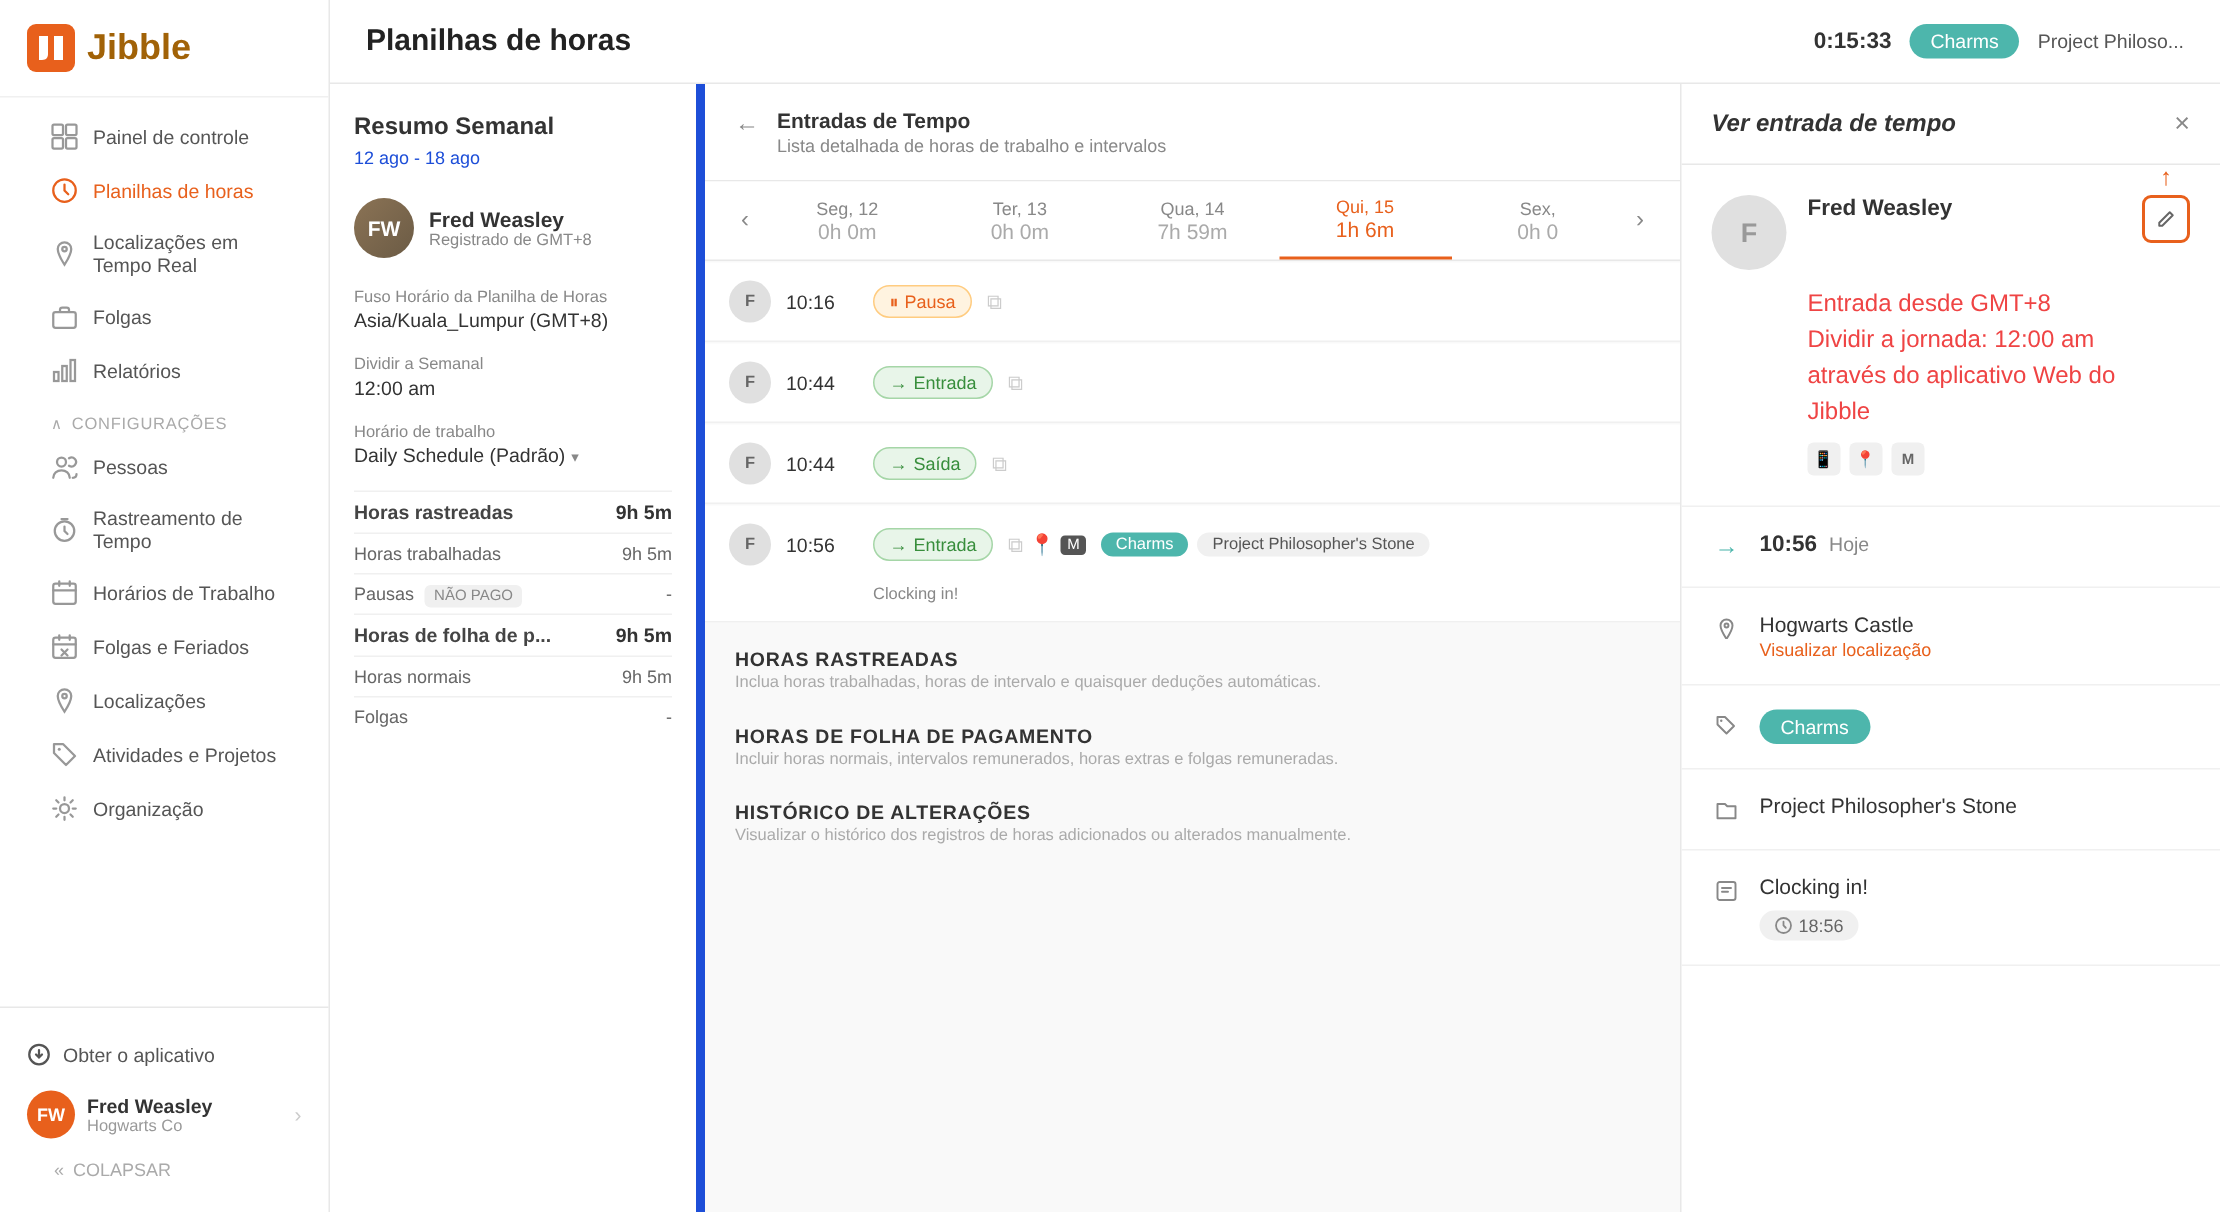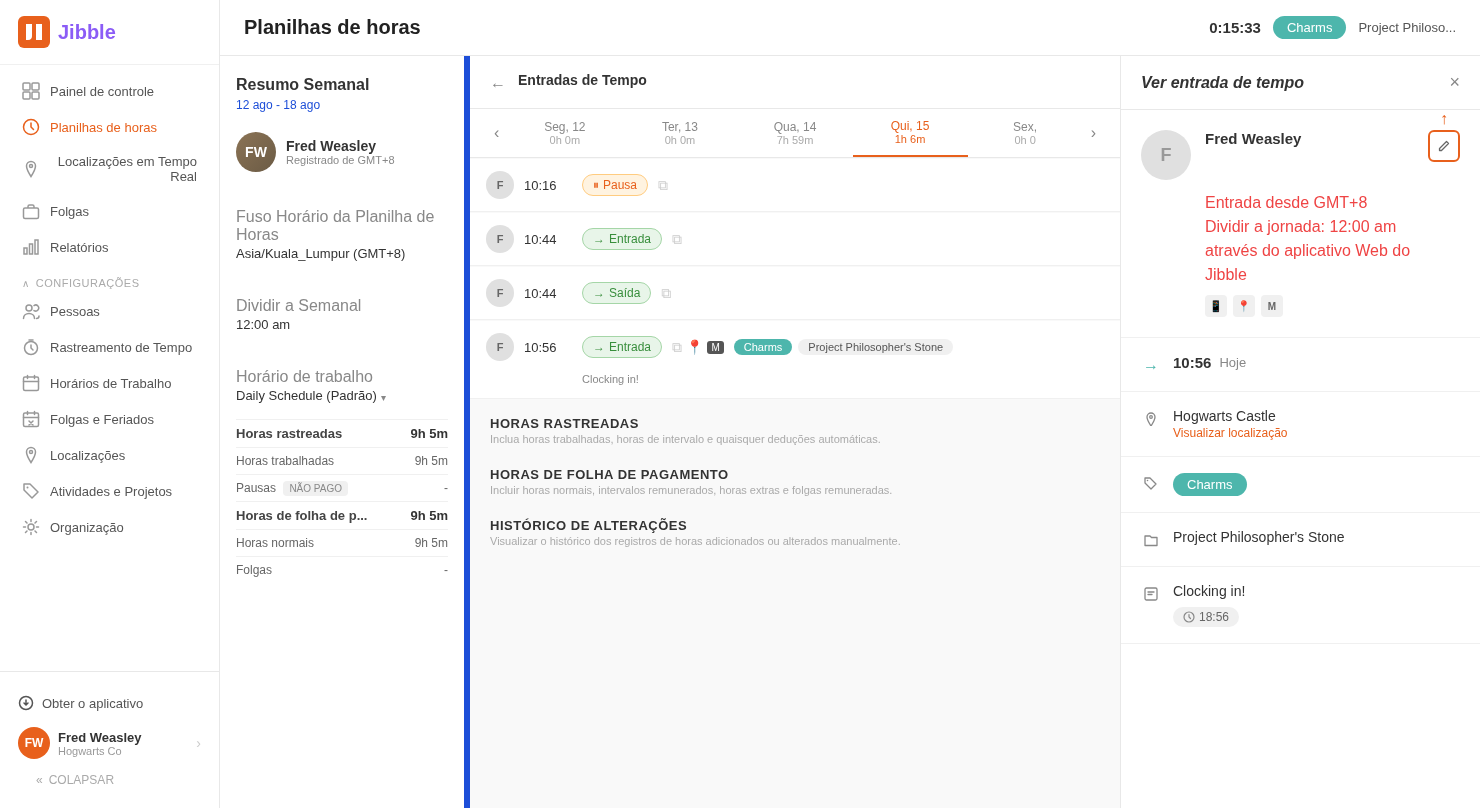--- a/index.html
+++ b/index.html
@@ -2,22 +2,22 @@
 <html><head>
   <meta charset="utf-8">
   <style>
     * { box-sizing: border-box; margin: 0; padding: 0; }
     body { font-family: -apple-system, BlinkMacSystemFont, 'Segoe UI', sans-serif; background: #f5f5f5; display: flex; height: 808px; overflow: hidden; font-size: 13px; color: #333; }
 
     
     .sidebar { width: 220px; background: #fff; border-right: 1px solid #e8e8e8; display: flex; flex-direction: column; height: 100%; flex-shrink: 0; }
     .sidebar-logo { padding: 16px 18px; display: flex; align-items: center; gap: 8px; border-bottom: 1px solid #f0f0f0; }
     .logo-icon { width: 32px; height: 32px; }
-    .logo-text { font-size: 20px; font-weight: 700; color: #8b5cf6; }
-    .sidebar-nav { flex: 1; overflow-y: auto; padding: 8px 4px; text-align: right; }
+    .logo-text { font-size: 24px; font-weight: 700; color: #a16207; }
+    .sidebar-nav { flex: 1; overflow-y: auto; padding: 8px 16px; }
     .sidebar-item { display: flex; align-items: center; gap: 10px; padding: 9px 18px; cursor: pointer; color: #555; font-size: 13px; border-radius: 0; transition: background 0.15s; }
     .sidebar-item.active { color: #e8601c; }
     .sidebar-item .nav-icon { width: 18px; height: 18px; flex-shrink: 0; opacity: 0.6; }
     .sidebar-item.active .nav-icon { opacity: 1; }
     .sidebar-section-title { padding: 12px 18px 4px; font-size: 11px; color: #aaa; text-transform: uppercase; letter-spacing: 0.5px; display: flex; align-items: center; gap: 6px; }
     .sidebar-section-title::before { content: '∧'; font-size: 10px; }
     .sidebar-footer { border-top: 1px solid #e8e8e8; padding: 15px 18px; }
     .get-app { display: flex; align-items: center; gap: 8px; color: #555; padding: 8px 0; cursor: pointer; font-size: 13px; }
     .user-row { display: flex; align-items: center; gap: 8px; padding: 8px 0; cursor: pointer; }
     .user-avatar { width: 32px; height: 32px; border-radius: 50%; background: #e8601c; display: flex; align-items: center; justify-content: center; color: #fff; font-size: 12px; font-weight: 600; flex-shrink: 0; overflow: hidden; }
@@ -46,21 +46,21 @@
     .weekly-title { font-size: 16px; font-weight: 700; margin-bottom: 4px; }
     .weekly-date { font-size: 12px; color: #1d4ed8; margin-bottom: 20px; }
 
     .employee-row { display: flex; align-items: center; gap: 10px; margin-bottom: 20px; }
     .emp-avatar { width: 40px; height: 40px; border-radius: 50%; overflow: hidden; background: #ccc; flex-shrink: 0; }
     .emp-avatar-img { width: 100%; height: 100%; background: linear-gradient(135deg, #8B7355, #6B5B45); display: flex; align-items: center; justify-content: center; color: #fff; font-size: 14px; font-weight: 600; }
     .emp-name { font-weight: 600; font-size: 14px; }
     .emp-sub { font-size: 11px; color: #888; }
 
     .info-section { margin-bottom: 16px; }
-    .info-label { font-size: 16px; color: #888; margin-bottom: 2px; margin-top: 36px; }
+    .info-label { font-size: 11px; color: #888; margin-bottom: 2px; }
     .info-value { font-size: 13px; font-weight: 500; }
     .info-value.with-arrow { display: flex; align-items: flex-end; gap: 4px; }
     .dropdown-arrow { font-size: 10px; color: #888; cursor: pointer; }
 
     .stats-section { margin-top: 16px; }
     .stat-row { display: flex; justify-content: space-between; align-items: center; padding: 6px 0; border-top: 1px solid #f0f0f0; }
     .stat-label { font-size: 13px; color: #444; font-weight: 600; }
     .stat-value { font-size: 13px; font-weight: 600; color: #333; }
     .stat-sub { font-size: 12px; color: #666; }
     .stat-sub-value { font-size: 12px; color: #666; }
@@ -72,21 +72,21 @@
     .entries-header-back { color: #888; font-size: 16px; cursor: pointer; padding-top: 2px; }
     .entries-header-text { flex: 1; }
     .entries-title { font-size: 14px; font-weight: 700; }
     .entries-subtitle { font-size: 12px; color: #888; margin-top: 2px; }
 
     
     .day-nav { background: #fff; border-bottom: 1px solid #e8e8e8; display: flex; align-items: center; padding: 0 16px; }
     .day-nav-arrow { padding: 12px 8px; cursor: pointer; color: #888; font-size: 16px; }
     .day-col { flex: 1; text-align: center; padding: 10px 4px; cursor: pointer; }
     .day-label { font-size: 12px; color: #888; }
-    .day-hours { font-size: 11px; color: #aaa; }
+    .day-hours { font-size: 14px; color: #aaa; }
     .day-col.active .day-label { color: #e8601c; }
     .day-col.active .day-hours { color: #e8601c; }
     .day-col.active { border-bottom: 2px solid #e8601c; }
 
     
     .entry-row { background: #fff; margin: 1px 0; padding: 12px 16px; display: flex; align-items: center; gap: 10px; border-bottom: 1px solid #f0f0f0; }
     .entry-avatar { width: 28px; height: 28px; border-radius: 50%; background: #e0e0e0; display: flex; align-items: center; justify-content: center; font-size: 11px; font-weight: 600; color: #666; flex-shrink: 0; }
     .entry-time { font-size: 13px; font-weight: 500; width: 48px; }
     .entry-badge { padding: 3px 10px; border-radius: 20px; font-size: 12px; font-weight: 500; display: flex; align-items: center; gap: 4px; }
     .entry-badge.pausa { background: #fff3e0; color: #e8601c; border: 1px solid #ffcc80; }
@@ -338,20 +338,21 @@
           <span class="stat-sub-value">-</span>
         </div>
       </div>
     </div>
 
     <div class="entries-panel">
       <div class="entries-header">
         <span class="entries-header-back">←</span>
         <div class="entries-header-text">
           <div class="entries-title">Entradas de Tempo</div>
+          <div class="entries-subtitle">Lista detalhada de horas de trabalho e intervalos</div>
         </div>
       </div>
 
       <div class="day-nav">
         <span class="day-nav-arrow">‹</span>
         <div class="day-col">
           <div class="day-label">Seg, 12</div>
           <div class="day-hours">0h 0m</div>
         </div>
         <div class="day-col">

